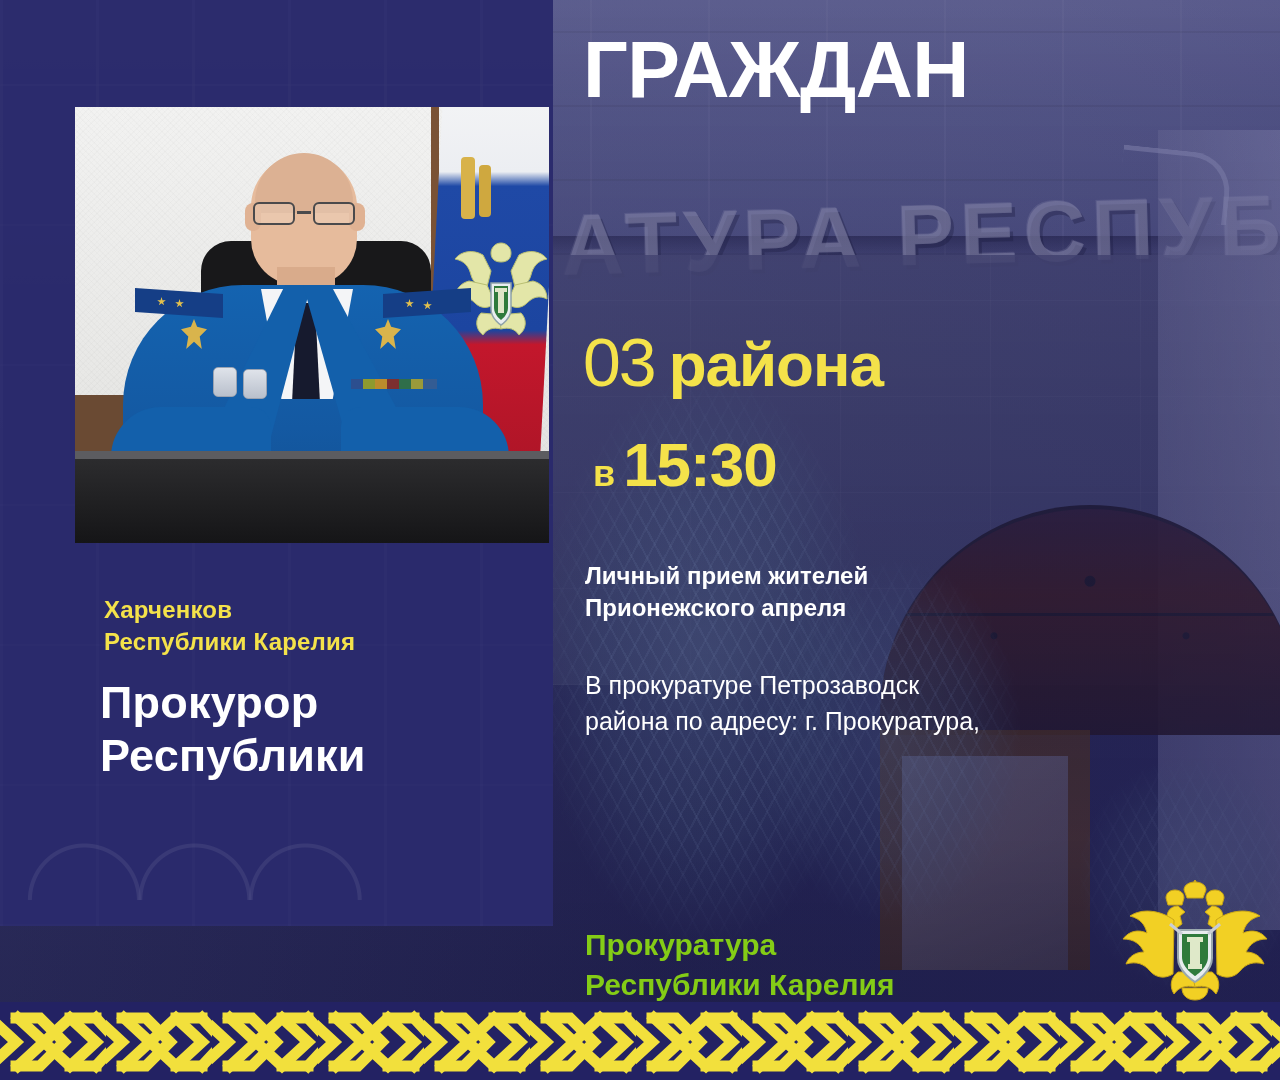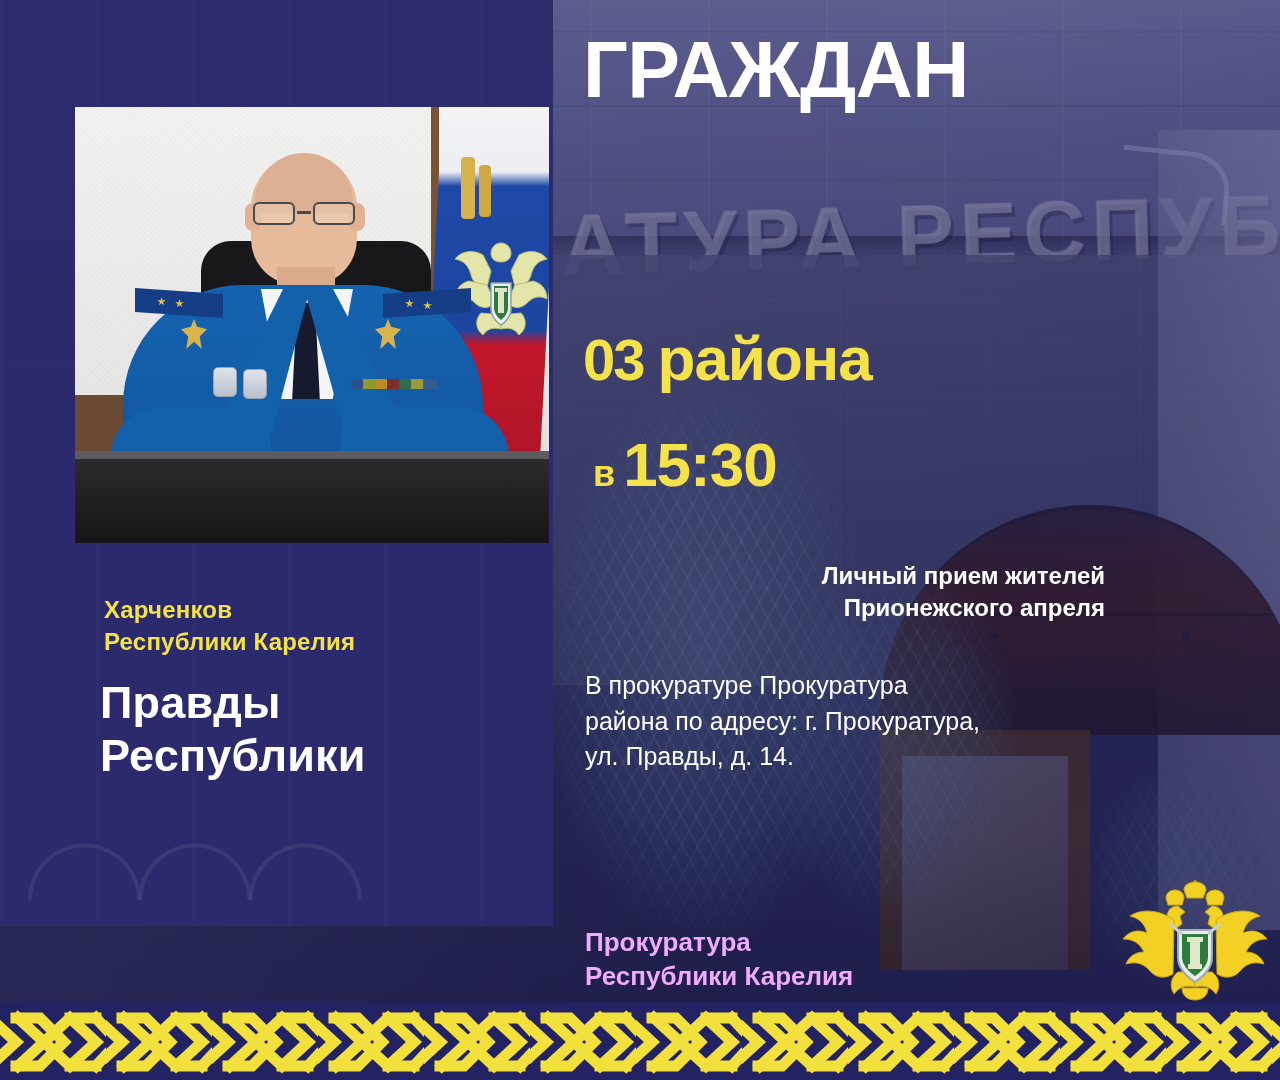--- a/index.html
+++ b/index.html
@@ -235,40 +235,40 @@
     position:absolute; left:583px; top:30px; width:700px;
     color:#ffffff; font-size:79px; font-weight:700; line-height:1.02;
     letter-spacing:-.5px;
   }
   .poster-title .l2{display:block;}
 
   .date-line{
     position:absolute; left:583px; top:328px; width:640px;
     color:#f4e24a; line-height:1;
   }
-  .date-line .day{font-size:58px;font-weight:700;letter-spacing:-2px;}
+  .date-line .day{font-size:68px;font-weight:400;letter-spacing:-2px;}
   .date-line .month{font-size:62px;font-weight:700;margin-left:14px;letter-spacing:-1px;}
   .time-line{
     position:absolute; left:593px; top:434px; width:520px;
     color:#f4e24a; line-height:1;
   }
   .time-line .prep{font-size:36px;font-weight:700;}
   .time-line .clock{font-size:62px;font-weight:700;margin-left:8px;letter-spacing:-1px;}
 
   .event-headline{
     position:absolute; left:585px; top:560px; width:520px;
-    color:#ffffff; font-size:24px; font-weight:700; line-height:1.34;text-align:right;
+    color:#ffffff; font-size:24px; font-weight:700; line-height:1.34;
   }
   .event-address{
     position:absolute; left:585px; top:668px; width:560px;
     color:#ffffff; font-size:25px; font-weight:400; line-height:1.42;
   }
   .org-footer{
     position:absolute; left:585px; top:925px; width:470px;
-    color:#f0abfc; font-size:26px; font-weight:700; line-height:1.32;
+    color:#84cc16; font-size:30px; font-weight:700; line-height:1.32;
   }
 
   
   .emblem{ position:absolute; left:1122px; top:876px; width:146px; height:126px; }
 
   
   .ornament{
     position:absolute; left:0; bottom:0; width:1280px; height:78px;
     background:#232263; overflow:hidden;
   }
@@ -366,43 +366,42 @@
     <div class="p-watch"></div>
     <div class="p-desk"></div>
       <div class="p-deskhi"></div>
   </div>
 
   <div class="prosecutor-role">
     <div>Харченков</div>
     <div>Республики Карелия</div>
   </div>
   <div class="prosecutor-name">
-    <div>Правды</div>
+    <div>Прокурор</div>
     <div>Республики</div>
   </div>
 
   <div class="poster-title">
     <span class="l2">ГРАЖДАН</span>
   </div>
 
   <div class="date-line">
     <span class="day">03</span><span class="month">района</span>
   </div>
   <div class="time-line">
     <span class="prep">в</span><span class="clock">15:30</span>
   </div>
 
   <div class="event-headline">
     <div>Личный прием жителей</div>
     <div>Прионежского апреля</div>
   </div>
   <div class="event-address">
-    <div>В прокуратуре Прокуратура</div>
+    <div>В прокуратуре Петрозаводск</div>
     <div>района по адресу:  г. Прокуратура,</div>
-    <div>ул. Правды, д. 14.</div>
   </div>
 
   <div class="org-footer">
     <div>Прокуратура</div>
     <div>Республики Карелия</div>
   </div>
 
   <svg class="emblem" viewBox="0 0 146 126" aria-hidden="true">
     <g fill="#f2d024" stroke="#caa616" stroke-width="1">
 

